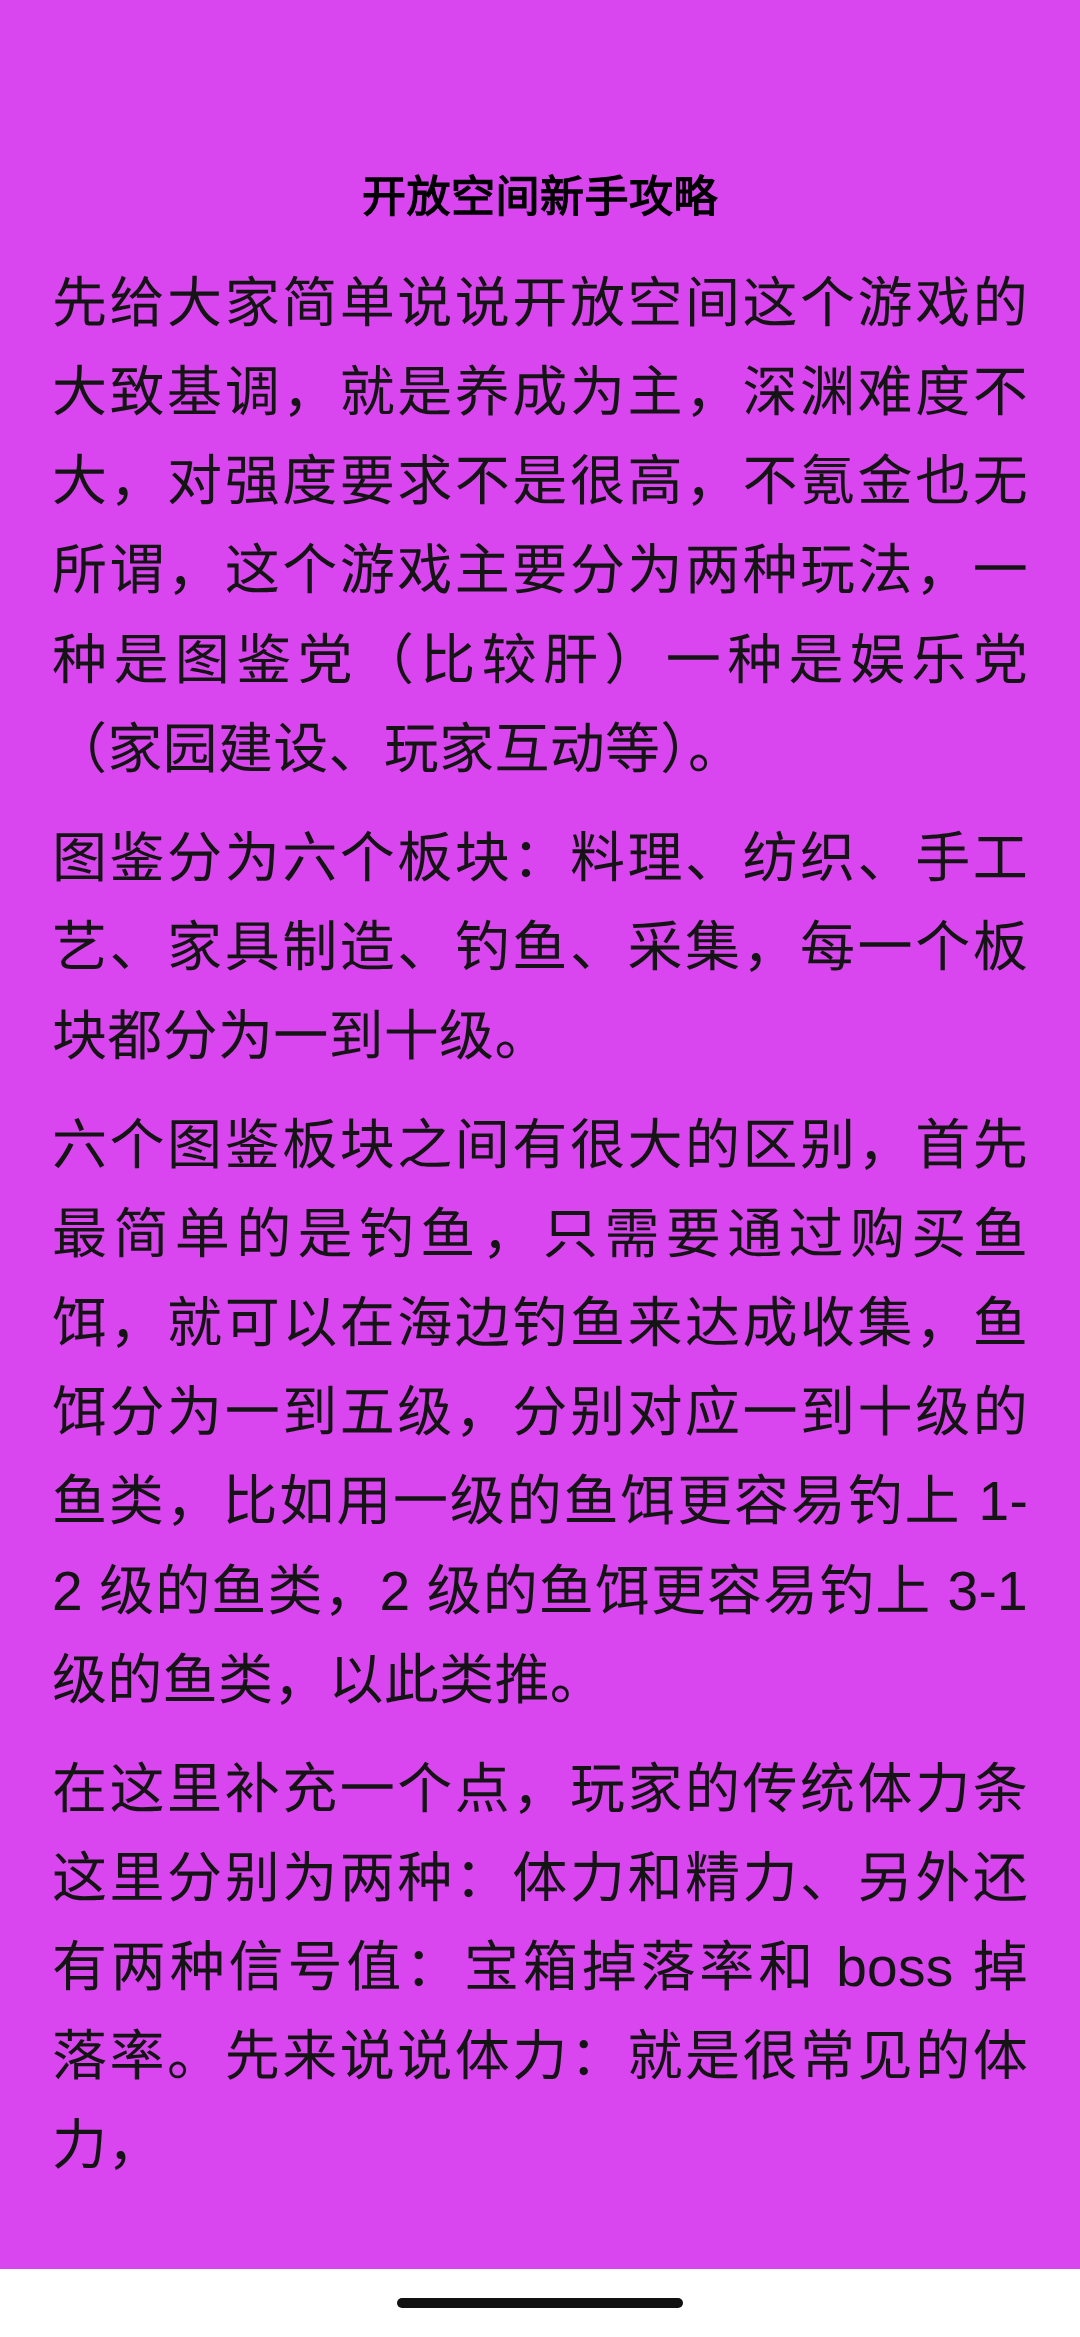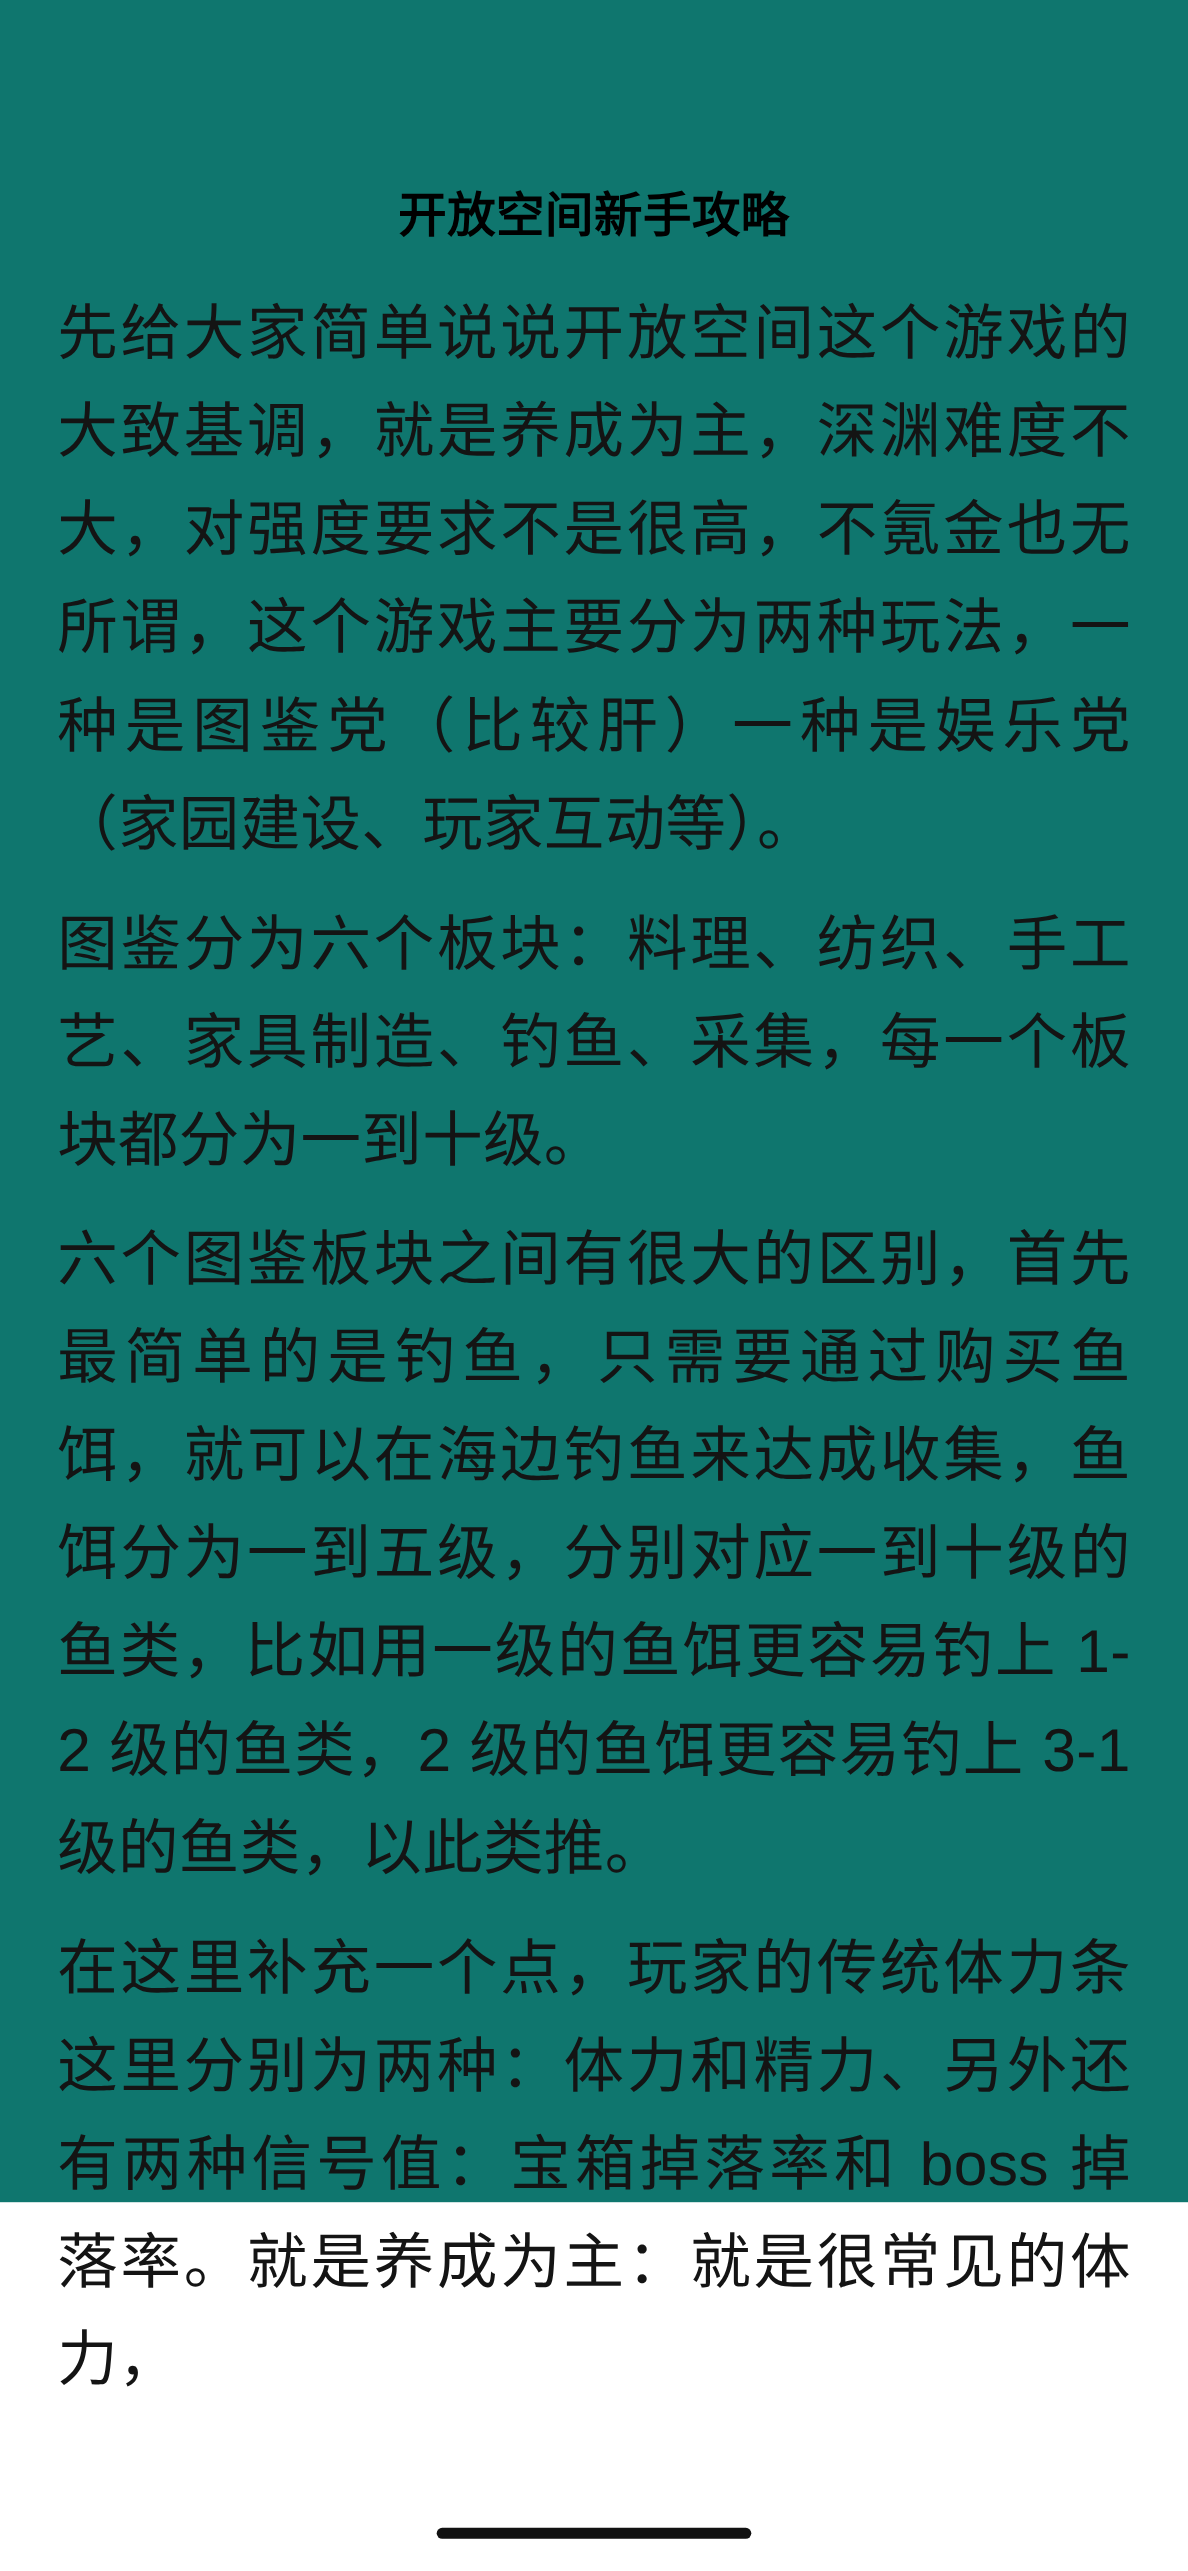--- a/index.html
+++ b/index.html
@@ -14,24 +14,24 @@
     position: relative;
     font-family: "Liberation Sans", "DejaVu Sans", sans-serif;
     color: #1a1a1a;
     overflow: hidden;
   }
   .page {
     position: absolute;
     top: 0;
     left: 0;
     width: 1080px;
-    height: 2002px;
+    height: 2337px;
     box-sizing: border-box;
     padding: 0 52px;
-    background: #0f766e;
+    background: #d946ef;
   }
   .article-title {
     text-align: center;
     font-size: 44px;
     font-weight: bold;
     line-height: 1.3;
     letter-spacing: 0.5px;
     margin: 0;
     padding-top: 168px;
     padding-bottom: 34px;
@@ -76,20 +76,20 @@
 <body>
 
 <div class="page">
 
   <h1 class="article-title">开放空间新手攻略</h1>
 
   <div class="body-copy">
     <p class="para">先给大家简单说说开放空间这个游戏的大致基调，就是养成为主，深渊难度不大，对强度要求不是很高，不氪金也无所谓，这个游戏主要分为两种玩法，一种是图鉴党（比较肝）一种是娱乐党（家园建设、玩家互动等）。</p>
     <p class="para">图鉴分为六个板块：料理、纺织、手工艺、家具制造、钓鱼、采集，每一个板块都分为一到十级。</p>
     <p class="para">六个图鉴板块之间有很大的区别，首先最简单的是钓鱼，只需要通过购买鱼饵，就可以在海边钓鱼来达成收集，鱼饵分为一到五级，分别对应一到十级的鱼类，比如用一级的鱼饵更容易钓上 1-2 级的鱼类，2 级的鱼饵更容易钓上 3-1 级的鱼类，以此类推。</p>
-    <p class="para">在这里补充一个点，玩家的传统体力条这里分别为两种：体力和精力、另外还有两种信号值：宝箱掉落率和 boss 掉落率。就是养成为主：就是很常见的体力，</p>
+    <p class="para">在这里补充一个点，玩家的传统体力条这里分别为两种：体力和精力、另外还有两种信号值：宝箱掉落率和 boss 掉落率。先来说说体力：就是很常见的体力，</p>
   </div>
 
 </div>
 
 <div class="home-indicator-wrap">
   <div class="home-indicator"></div>
 </div>
 
 </body></html>

